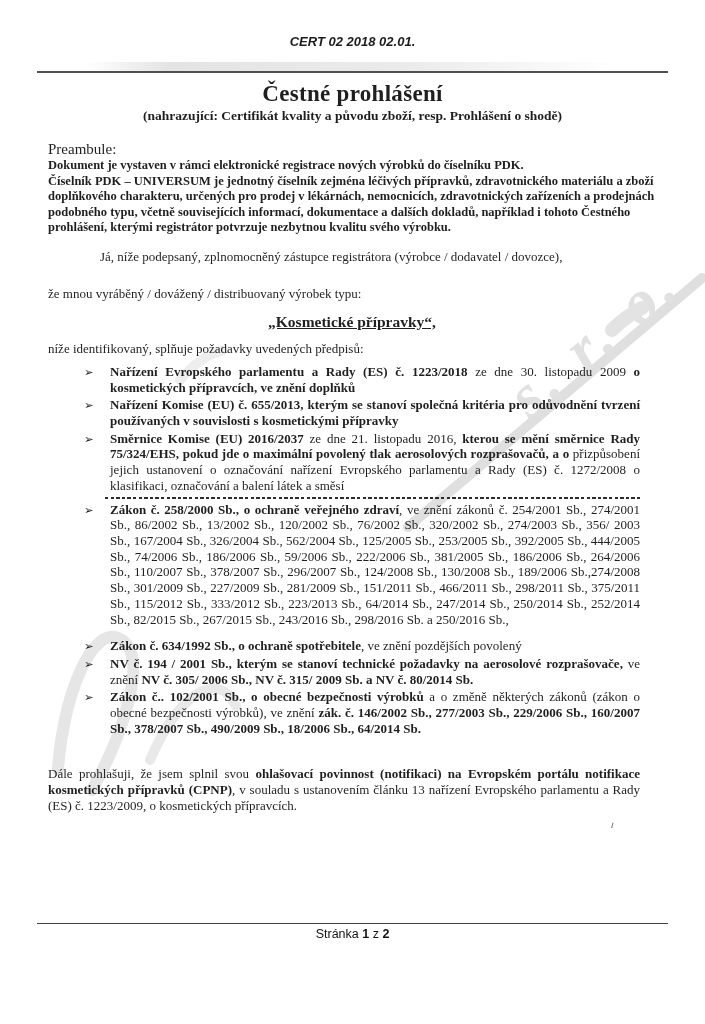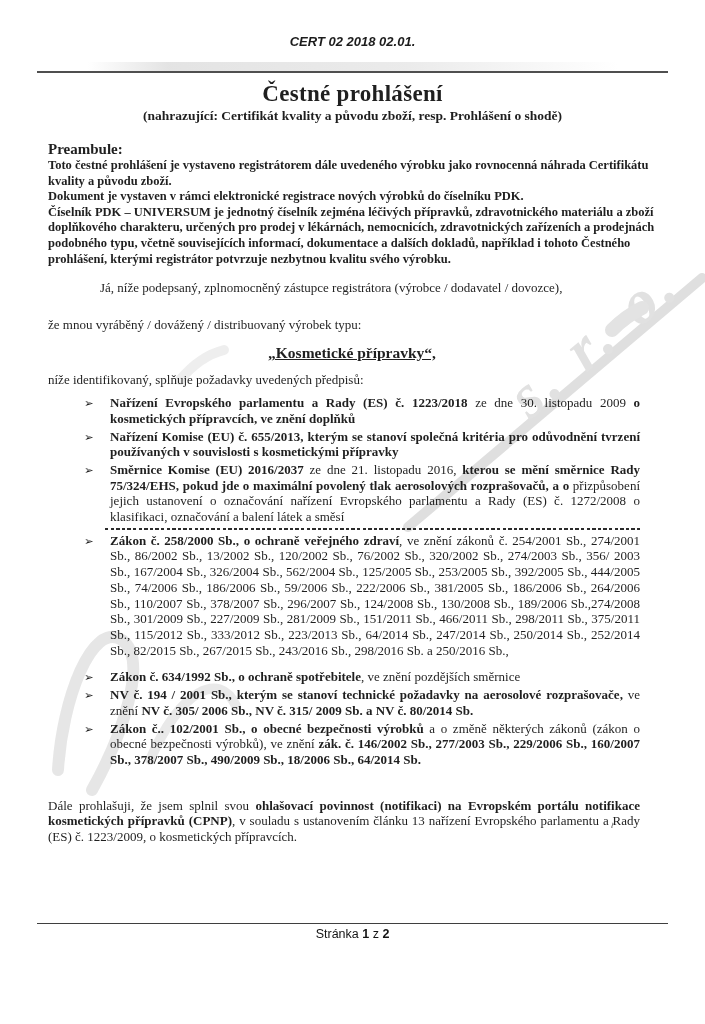--- a/index.html
+++ b/index.html
@@ -24,21 +24,21 @@
     font-style:italic;font-weight:bold;
     font-size:13px;color:#1c1c1c;
   }
   .top-rule{margin:22px 37px 0;border:none;border-top:2px solid #4f4f4f;height:0;}
   .title{
     margin-top:8px;text-align:center;
     font-size:23px;font-weight:bold;letter-spacing:.3px;
   }
   .subtitle{margin-top:1px;text-align:center;font-size:13.5px;font-weight:bold;}
   .content{margin:0 48px;}
-  .preamble-heading{margin-top:17px;font-size:15px;font-weight:bold;}
+  .preamble-heading{margin-top:17px;font-size:15px;font-weight:normal;}
   .preamble p{margin:0;font-size:12.5px;line-height:15.6px;font-weight:bold;max-width:608px;}
   .declarer-line{margin-top:13px;font-size:13px;text-indent:52px;}
   .declare-verb{margin-top:16px;text-align:center;font-size:14px;font-weight:bold;letter-spacing:1px;max-width:608px;}
   .product-intro{margin-top:21px;font-size:13px;}
   .product-type{
     margin-top:11px;text-align:center;max-width:608px;
     font-size:15.5px;font-weight:bold;text-decoration:underline;
   }
   .compliance-intro{margin-top:10px;font-size:13px;}
   .reg-list{margin-top:7px;width:592px;}
@@ -91,21 +91,20 @@
 
   <hr class="top-rule">
 
   <div class="title">Čestné prohlášení</div>
   <div class="subtitle">(nahrazující: Certifikát kvality a původu zboží, resp. Prohlášení o shodě)</div>
 
   <div class="content">
 
     <div class="preamble-heading">Preambule:</div>
     <div class="preamble">
-      <p>Toto čestné prohlášení je vystaveno registrátorem dále uvedeného výrobku jako rovnocenná náhrada Certifikátu kvality a původu zboží.</p>
       <p>Dokument je vystaven v rámci elektronické registrace nových výrobků do číselníku PDK.</p>
       <p>Číselník PDK – UNIVERSUM je jednotný číselník zejména léčivých přípravků, zdravotnického materiálu a zboží doplňkového charakteru, určených pro prodej v lékárnách, nemocnicích, zdravotnických zařízeních a prodejnách podobného typu, včetně souvisejících informací, dokumentace a dalších dokladů, například i tohoto Čestného prohlášení, kterými registrátor potvrzuje nezbytnou kvalitu svého výrobku.</p>
     </div>
 
     <div class="declarer-line">Já, níže podepsaný, zplnomocněný zástupce registrátora (výrobce / dodavatel / dovozce),</div>
     <div class="product-intro">že mnou vyráběný / dovážený / distribuovaný výrobek typu:</div>
     <div class="product-type">„Kosmetické přípravky“,</div>
     <div class="compliance-intro">níže identifikovaný, splňuje požadavky uvedených předpisů:</div>
 
     <div class="reg-list">
@@ -127,21 +126,21 @@
 
       <div class="dashed-separator"></div>
 
       <div class="reg-item">
         <span class="bullet">➢</span>
         <span><span style="font-weight: bold;">Zákon č. 258/2000 Sb., o ochraně veřejného zdraví</span><span>, ve znění zákonů č. 254/2001 Sb., 274/2001 Sb., 86/2002 Sb., 13/2002 Sb., 120/2002 Sb., 76/2002 Sb., 320/2002 Sb., 274/2003 Sb., 356/ 2003 Sb., 167/2004 Sb., 326/2004 Sb., 562/2004 Sb., 125/2005 Sb., 253/2005 Sb., 392/2005 Sb., 444/2005 Sb., 74/2006 Sb., 186/2006 Sb., 59/2006 Sb., 222/2006 Sb., 381/2005 Sb., 186/2006 Sb., 264/2006 Sb., 110/2007 Sb., 378/2007 Sb., 296/2007 Sb., 124/2008 Sb., 130/2008 Sb., 189/2006 Sb.,274/2008 Sb., 301/2009 Sb., 227/2009 Sb., 281/2009 Sb., 151/2011 Sb., 466/2011 Sb., 298/2011 Sb., 375/2011 Sb., 115/2012 Sb., 333/2012 Sb., 223/2013 Sb., 64/2014 Sb., 247/2014 Sb., 250/2014 Sb., 252/2014 Sb., 82/2015 Sb., 267/2015 Sb., 243/2016 Sb., 298/2016 Sb. a 250/2016 Sb.,</span></span>
       </div>
 
       <div class="reg-item gap-before">
         <span class="bullet">➢</span>
-        <span><span style="font-weight: bold;">Zákon č. 634/1992 Sb., o ochraně spotřebitele</span><span>, ve znění pozdějších směrnice</span></span>
+        <span><span style="font-weight: bold;">Zákon č. 634/1992 Sb., o ochraně spotřebitele</span><span>, ve znění pozdějších povolený</span></span>
       </div>
 
       <div class="reg-item">
         <span class="bullet">➢</span>
         <span><span style="font-weight: bold;">NV č. 194 / 2001 Sb., kterým se stanoví technické požadavky na aerosolové rozprašovače, </span><span>ve znění </span><span style="font-weight: bold;">NV č. 305/ 2006 Sb., NV č. 315/ 2009 Sb. a NV č. 80/2014 Sb.</span></span>
       </div>
 
       <div class="reg-item">
         <span class="bullet">➢</span>
         <span><span style="font-weight: bold;">Zákon č.. 102/2001 Sb., o obecné bezpečnosti výrobků </span><span>a o změně některých zákonů (zákon o obecné bezpečnosti výrobků), ve znění </span><span style="font-weight: bold;">zák. č. 146/2002 Sb., 277/2003 Sb., 229/2006 Sb., 160/2007 Sb., 378/2007 Sb., 490/2009 Sb., 18/2006 Sb., 64/2014 Sb.</span></span>

